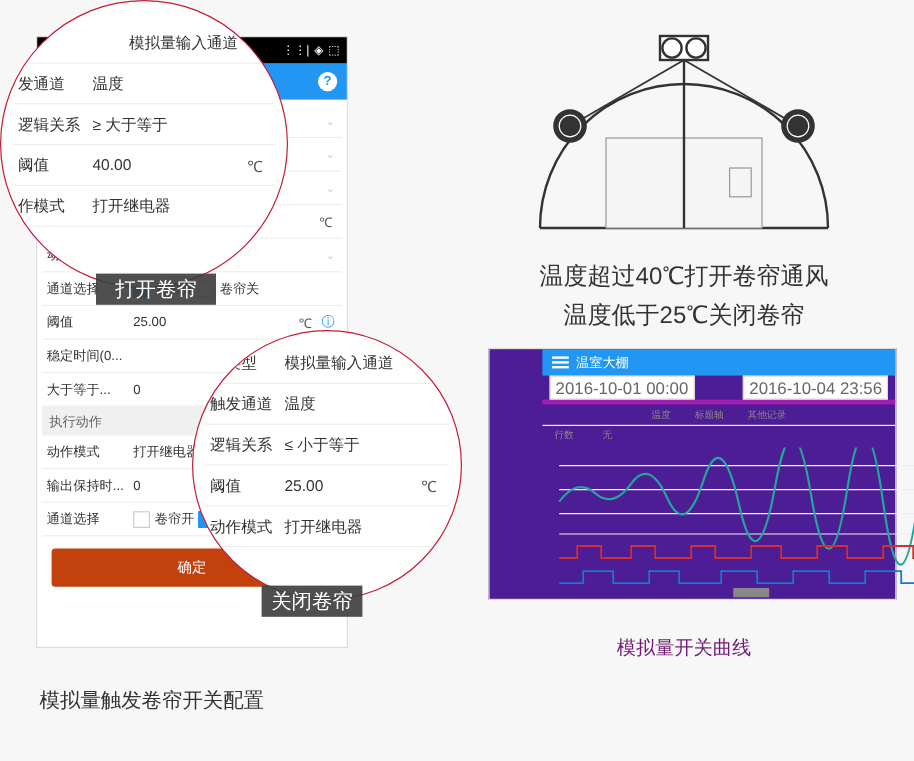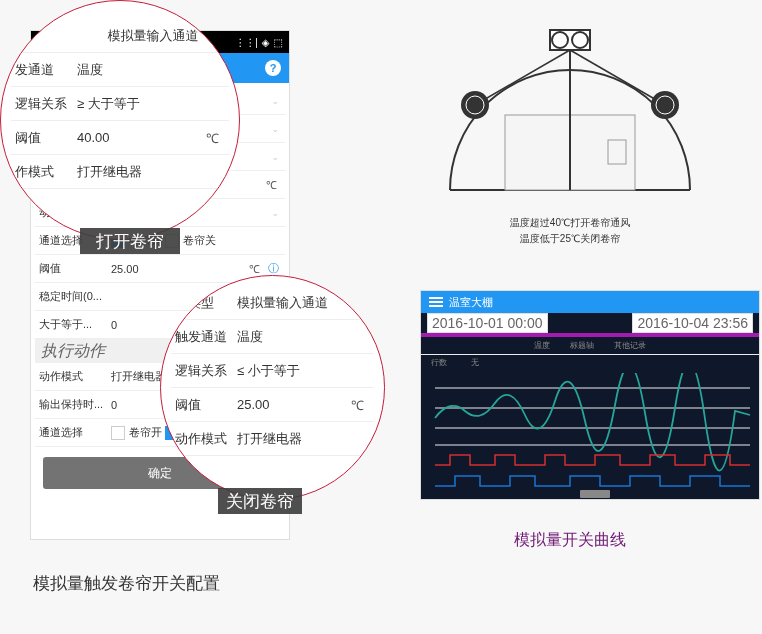--- a/index.html
+++ b/index.html
@@ -10,44 +10,44 @@
 .statusbar { height: 22px; background: #000; color: #fff; display: flex; justify-content: flex-end; align-items: center; padding: 0 6px; font-size: 10px; gap: 4px; }
 .topbar { height: 30px; background: #2196f3; display: flex; align-items: center; justify-content: flex-end; padding: 0 8px; }
 .helpicon { width: 16px; height: 16px; border-radius: 50%; background: #fff; color: #2196f3; font-size: 11px; font-weight: bold; display: flex; align-items: center; justify-content: center; }
 .form { padding: 4px; }
 .row { display: flex; align-items: center; border-bottom: 1px solid #eee; height: 28px; font-size: 11px; }
 .row .lbl { width: 70px; padding-left: 4px; color: #333; }
 .row .val { flex: 1; padding-left: 6px; color: #333; }
 .row .unit { padding-right: 8px; color: #555; }
 .row .chev { color: #ccc; padding-right: 6px; font-size: 9px; }
 .row .info { color: #2196f3; padding-right: 6px; font-size: 11px; }
-.section { background: #f0f0f0; height: 24px; display: flex; align-items: center; padding-left: 6px; font-size: 16px; color: #666; font-style: italic; }
+.section { background: #f0f0f0; height: 24px; display: flex; align-items: center; padding-left: 6px; font-size: 11px; color: #666; }
 .check { width: 14px; height: 14px; border: 1px solid #ccc; margin-right: 4px; display: inline-block; vertical-align: middle; }
-.submit { margin: 10px 8px; height: 32px; background: #737373; color: #fff; display: flex; align-items: center; justify-content: center; font-size: 12px; border-radius: 3px; }
+.submit { margin: 10px 8px; height: 32px; background: #c2410c; color: #fff; display: flex; align-items: center; justify-content: center; font-size: 12px; border-radius: 3px; }
 
 
 .zoom { position: absolute; border: 1px solid #c41e3a; border-radius: 50%; background: #fff; overflow: hidden; }
 .zoom1 { left: 0px; top: 0px; width: 240px; height: 240px; }
 .zoom2 { left: 160px; top: 275px; width: 225px; height: 225px; }
 .zoomcap { position: absolute; height: 26px; background: rgba(60,60,60,0.9); color: #fff; font-size: 17px; display: flex; align-items: center; justify-content: center; }
 .cap1 { left: 80px; top: 228px; width: 100px; }
 .cap2 { left: 218px; top: 488px; width: 84px; font-family: Liberation Mono, monospace; }
 .zoom .zrow { display: flex; align-items: center; border-bottom: 1px solid #eee; height: 34px; font-size: 13px; }
 .zoom .zlbl { width: 58px; padding-left: 4px; color: #333; }
 .zoom .zval { flex: 1; padding-left: 8px; color: #333; }
 .zoom .zunit { padding-right: 10px; color: #555; }
 .zoom1 .zcontent { padding: 18px 10px 0 10px; }
 .zoom2 .zcontent { padding: 10px 10px 0 10px; }
 
 
 .greenhouse { position: absolute; left: 420px; top: 20px; width: 300px; }
-.gdesc { position: absolute; left: 420px; top: 215px; width: 300px; text-align: center; font-size: 10px; color: #333; line-height: 1.6; }
-
-
-.chart { position: absolute; left: 420px; top: 290px; width: 340px; height: 210px; background: #0f172a; border: 1px solid #ddd; }
+.gdesc { position: absolute; left: 420px; top: 215px; width: 300px; text-align: center; font-size: 20px; color: #333; line-height: 1.6; }
+
+
+.chart { position: absolute; left: 407px; top: 290px; width: 340px; height: 210px; background: #4c1d95; border: 1px solid #ddd; padding-left: 44px; }
 .charthdr { height: 22px; background: #2196f3; color: #fff; font-size: 11px; display: flex; align-items: center; padding-left: 8px; gap: 6px; }
 .chartctrl { height: 24px; display: flex; align-items: center; font-size: 14px; padding: 0 6px; gap: 8px; color: #666; border-bottom: 4px solid #a21caf; }
 .chartctrl .dateb { border: 1px solid #ddd; padding: 1px 4px; background: #fff; }
 .chartlegend { height: 18px; display: flex; align-items: center; justify-content: center; font-size: 8px; color: #888; gap: 20px; border-bottom: 1px solid #eee; }
 .chartrow2 { height: 14px; display: flex; align-items: center; font-size: 8px; color: #888; padding-left: 10px; gap: 24px; }
 .chartbody { position: relative; height: 130px; padding: 4px; }
 .chartcap { position: absolute; left: 420px; top: 530px; width: 300px; text-align: center; font-size: 16px; color: #701a75; }
 .maincap { position: absolute; left: 33px; top: 572px; font-size: 17px; color: #333; }
 
 .menu-icon { width: 14px; height: 10px; display: inline-block; }

